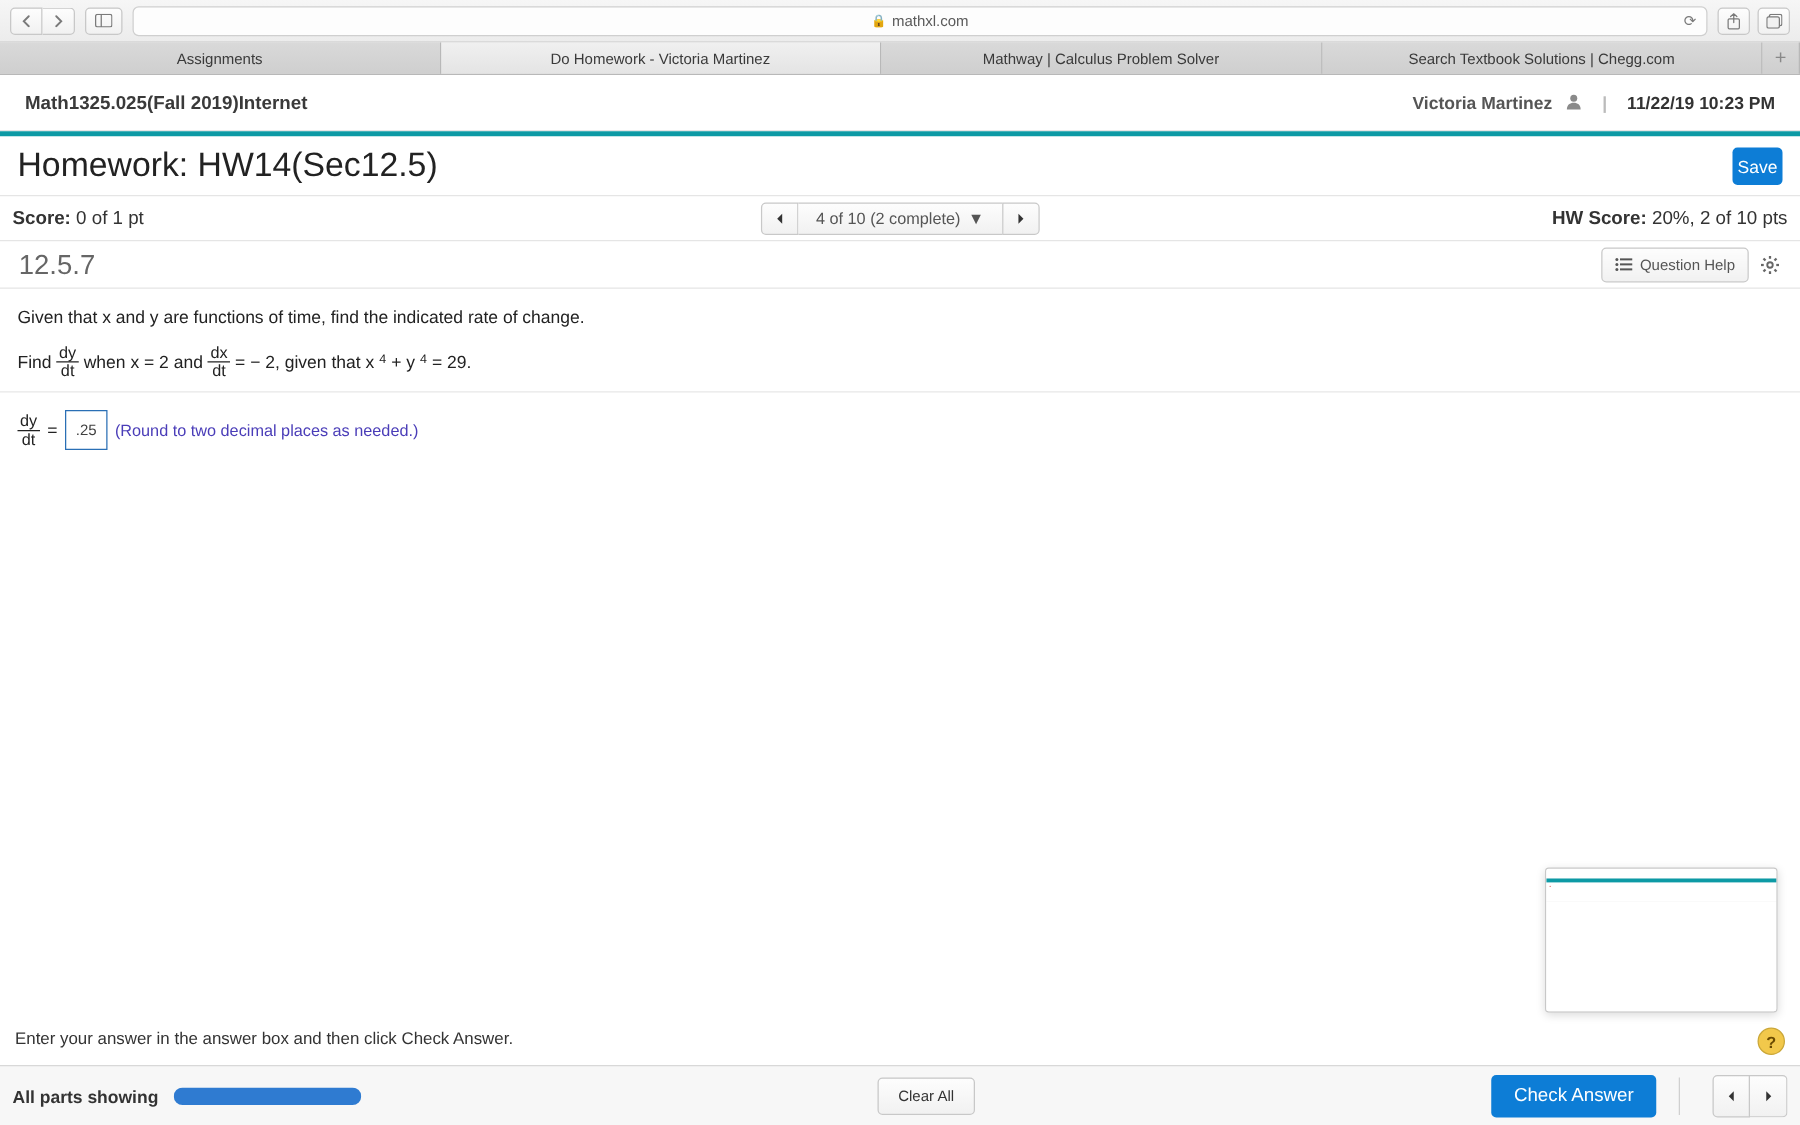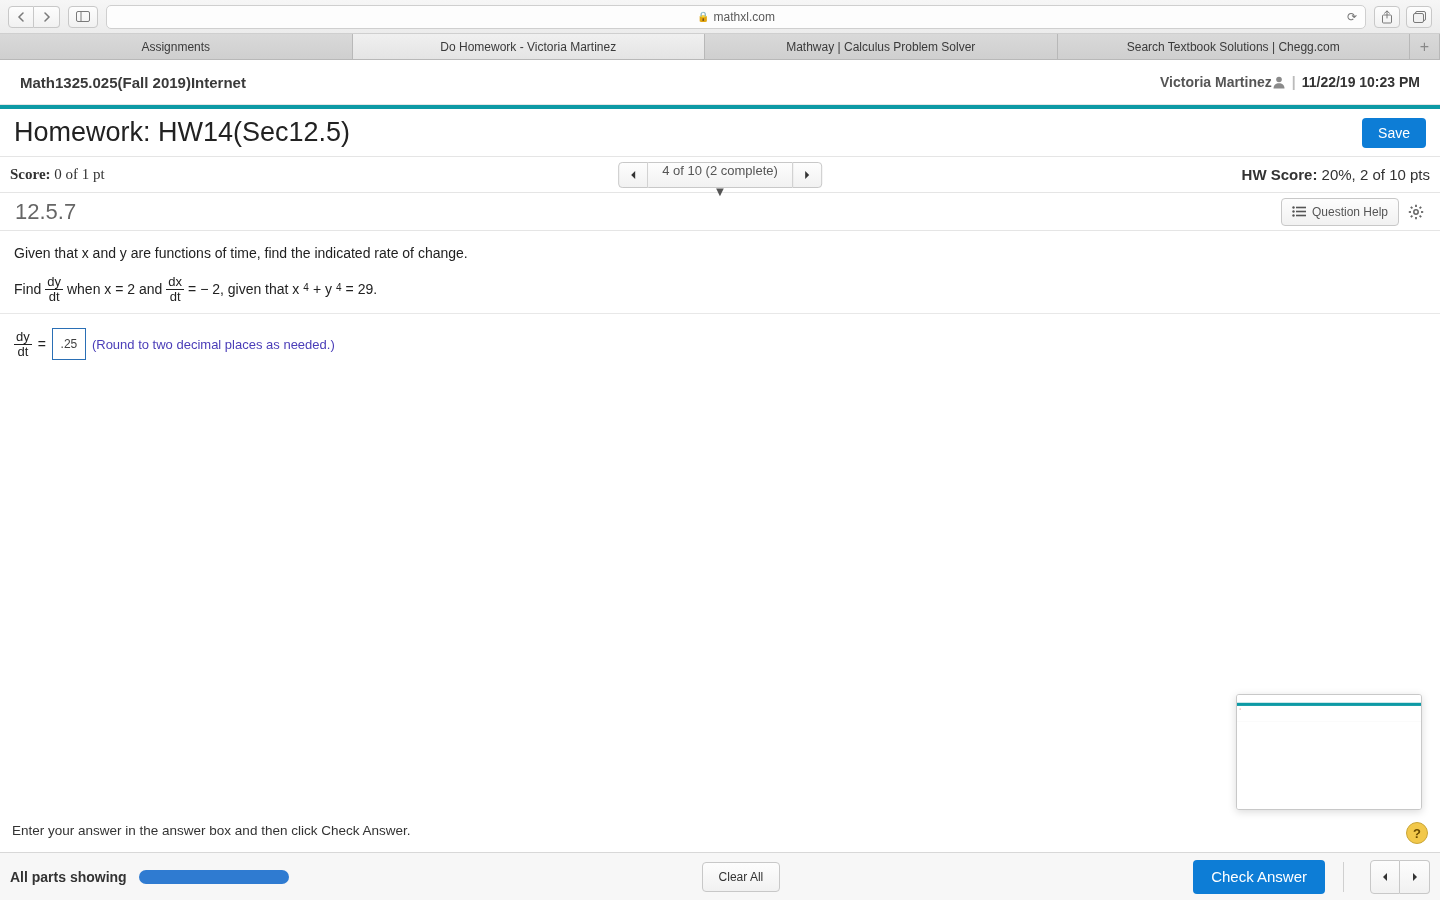--- a/index.html
+++ b/index.html
@@ -18,42 +18,42 @@
 
   .browser-tabs { height: 26px; background: linear-gradient(#d9d9d9,#cfcfcf); display: flex; border-bottom: 1px solid #b8b8b8; }
   .btab { flex:1; display:flex; align-items:center; justify-content:center; font-size:12px; color:#3a3a3a; border-right:1px solid #b8b8b8; background: linear-gradient(#d9d9d9,#cfcfcf); }
   .btab.active { background: linear-gradient(#f0f0f0,#e4e4e4); }
   .btab.new { flex:0 0 30px; color:#888; font-size:16px; }
 
   
   .app-header { height: 45px; display:flex; align-items:center; padding: 0 20px; border-bottom: 1px solid #e5e5e5; }
   .course-title { font-weight: 700; font-size: 15px; color: #3a3a3a; }
   .app-header .spacer { flex:1; }
-  .user-block { display:flex; align-items:center; color:#555; font-size:14px; font-weight:600; }
+  .user-block { display:flex; gap:10px; color:#555; font-size:14px; font-weight:600; }
   .user-icon { color:#888; font-size:14px; }
   .vdiv { color:#bbb; margin: 0 6px; }
   .datetime { font-weight:700; color:#333; }
 
   .teal-rule { height:4px; background:#0d9aa5; }
 
   
   .hw-row { height: 48px; display:flex; align-items:center; padding: 0 14px; border-bottom:1px solid #e5e5e5; }
   .hw-title { font-size: 27px; font-weight:400; color:#222; }
   .hw-row .spacer{flex:1;}
-  .save-btn { background:#0d7dd6; color:#fff; border:none; border-radius:4px; padding:7px 16px; font-size:14px; }
+  .save-btn { background:#0d7dd6; color:#fff; border:none; border-radius:4px; padding:7px 4px; font-size:14px; }
 
   
   .score-row { height: 36px; display:flex; align-items:center; padding:0 10px; border-bottom:1px solid #e5e5e5; position:relative; }
-  .score-left { font-size:15px;font-family:Liberation Serif, serif; }
+  .score-left { font-size:15px; }
   .score-left b{font-weight:700;}
   .qnav { position:absolute; left:50%; transform:translateX(-50%); display:flex; align-items:center; }
   .qnav .navbtn { width:30px; height:26px; border:1px solid #c8c8c8; background:linear-gradient(#fdfdfd,#f1f1f1); display:flex; align-items:center; justify-content:center; color:#333; font-size:11px; }
   .qnav .navbtn:first-child{border-radius:4px 0 0 4px;}
   .qnav .navbtn:last-child{border-radius:0 4px 4px 0;}
-  .qnav .navmid { height:26px; border-top:1px solid #c8c8c8; border-bottom:1px solid #c8c8c8; background:linear-gradient(#fdfdfd,#f1f1f1); display:flex; align-items:center; padding:0 14px; color:#555; font-size:13px; gap:6px;flex-direction:column;}
+  .qnav .navmid { height:26px; border-top:1px solid #c8c8c8; border-bottom:1px solid #c8c8c8; background:linear-gradient(#fdfdfd,#f1f1f1); display:flex; align-items:center; padding:0 14px; color:#555; font-size:13px; gap:6px;}
   .score-right { margin-left:auto; font-size:15px; }
   .score-right b{font-weight:700;}
 
   
   .qnum-row { height:38px; display:flex; align-items:center; padding:0 15px; border-bottom:1px solid #e5e5e5; }
   .qnum { font-size:22px; color:#666; font-weight:400; }
   .qnum-row .spacer{flex:1;}
   .qhelp-btn { height:28px; border:1px solid #c8c8c8; border-radius:4px; background:linear-gradient(#fdfdfd,#f1f1f1); display:flex; align-items:center; padding:0 10px; gap:6px; color:#555; font-size:12px;}
   .gear { width:18px; height:18px; color:#666; display:flex; align-items:center; justify-content:center; margin-left:8px; font-size:16px;}
 

